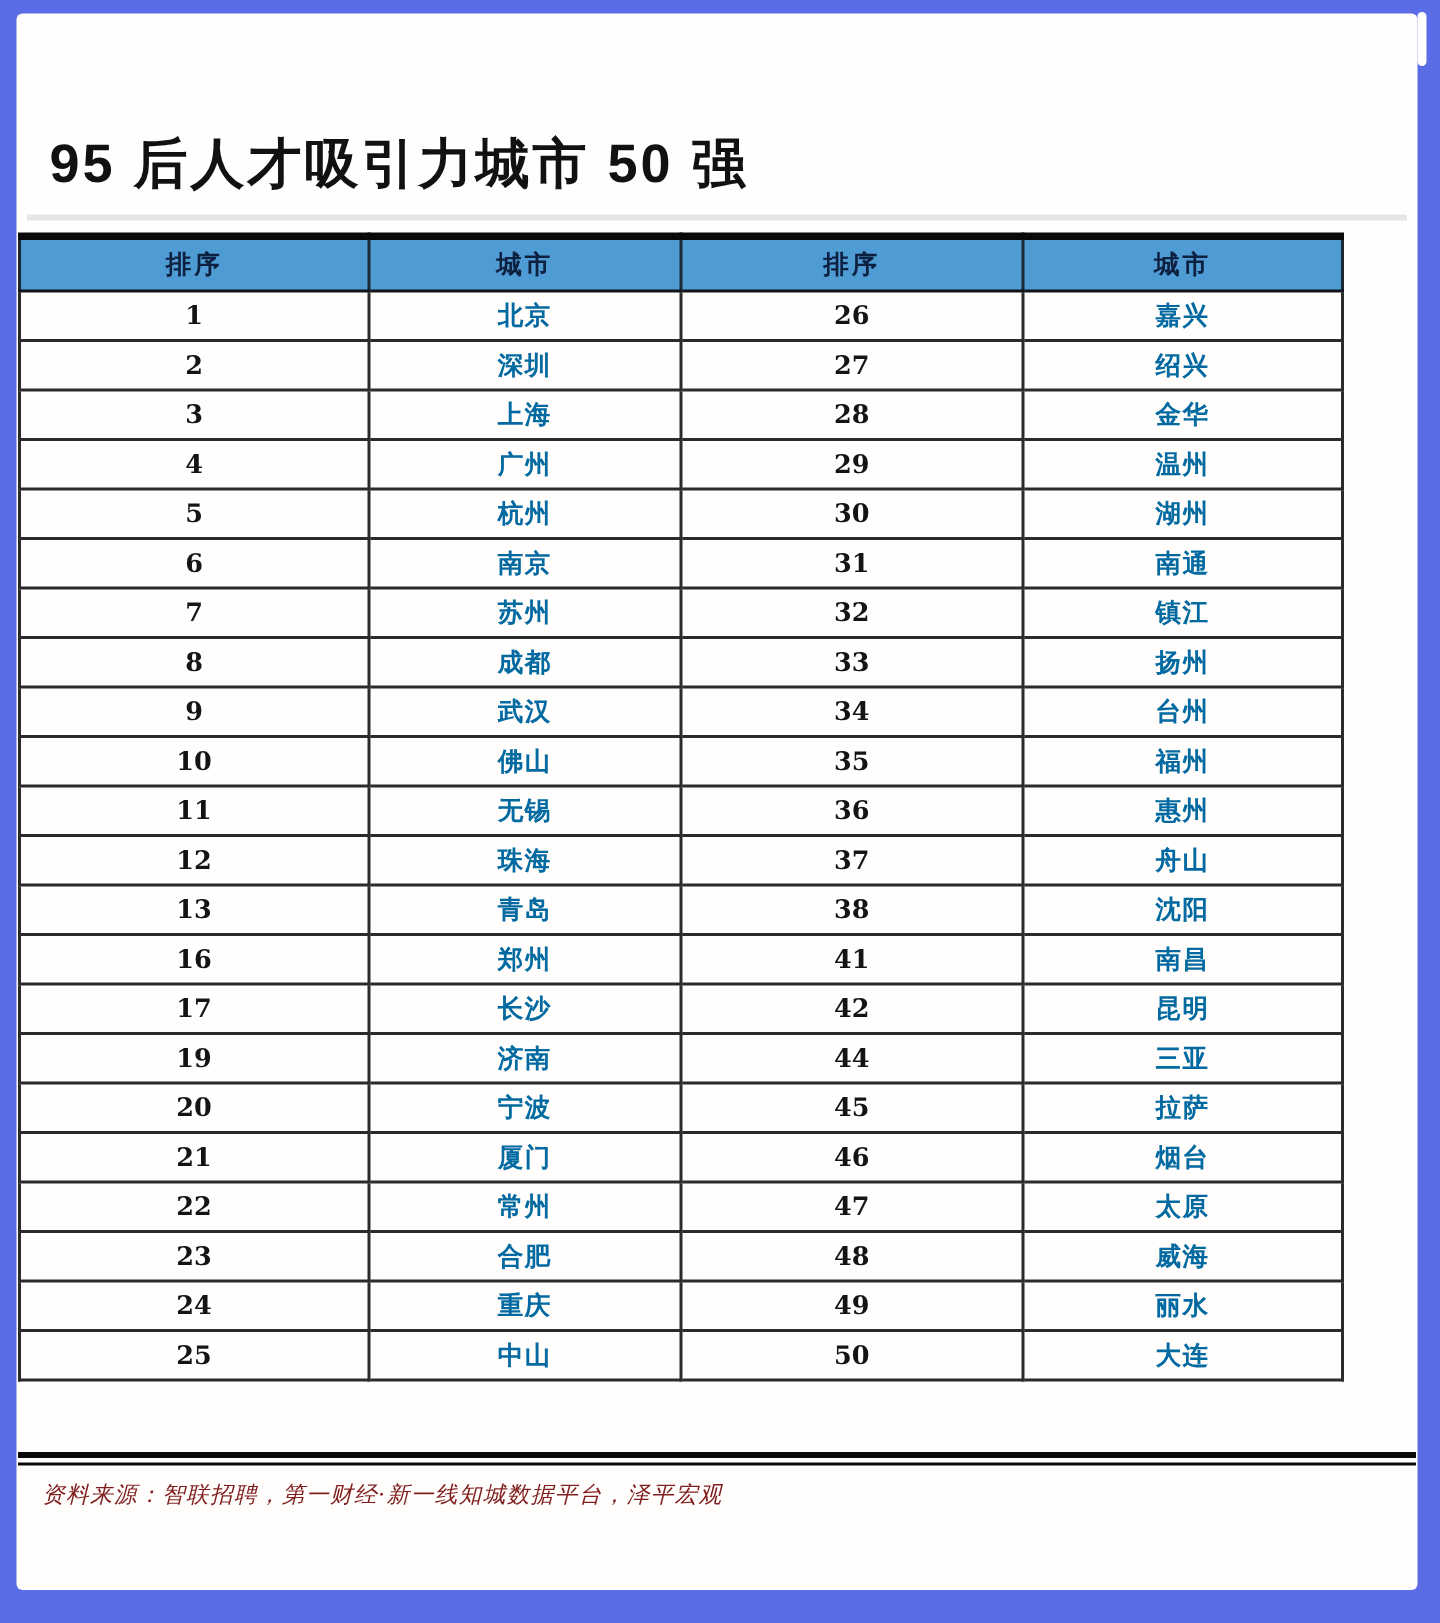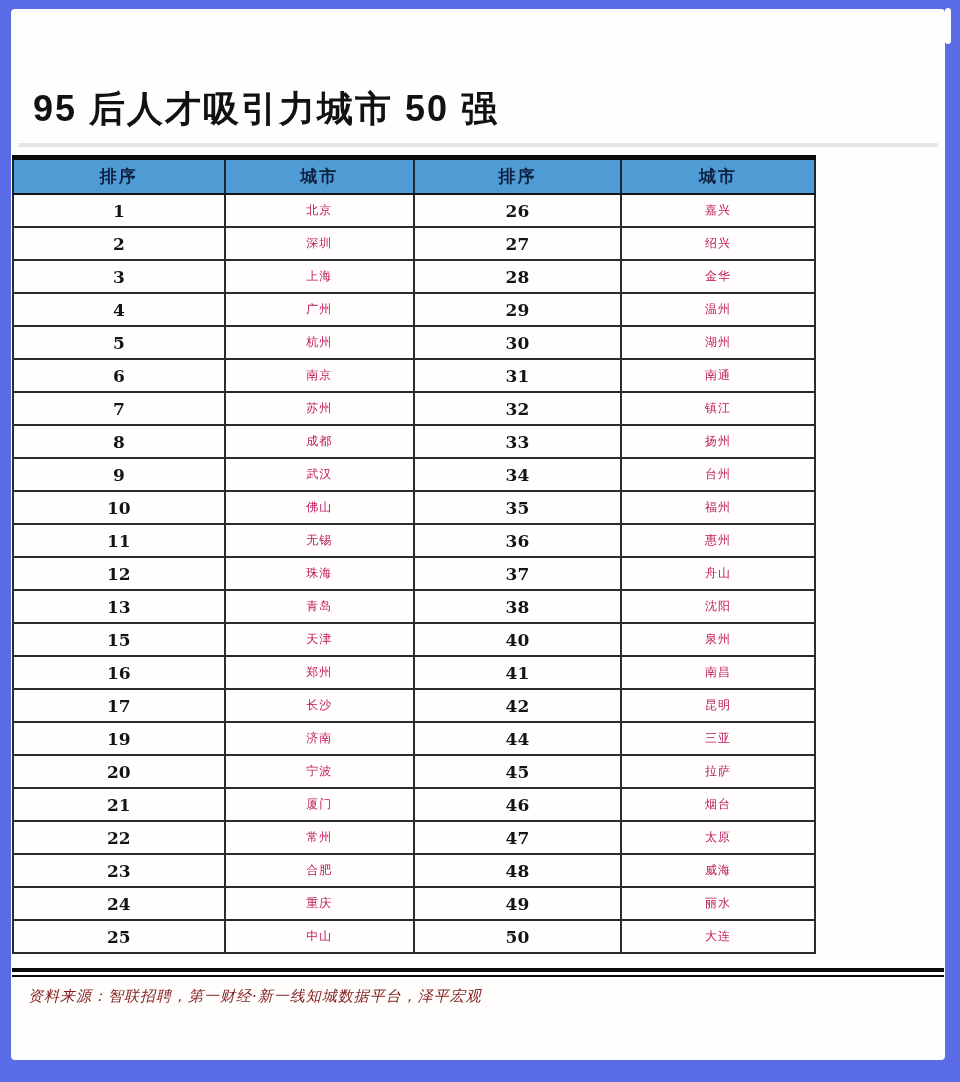--- a/index.html
+++ b/index.html
@@ -41,21 +41,21 @@
     width: 920px;
     height: 4px;
     background: #d8d8d8;
     opacity: 0.65;
   }
 
   table.rank-table {
     position: absolute;
     left: 1px;
     top: 146px;
-    width: 804px;
+    width: 884px;
     border-collapse: collapse;
     table-layout: fixed;
     border-left: 2px solid #141414;
     border-right: 2px solid #141414;
     border-top: 5px solid #0a0a0a;
   }
   table.rank-table col.c-rank1 { width: 26.4%; }
   table.rank-table col.c-city1 { width: 23.6%; }
   table.rank-table col.c-rank2 { width: 25.8%; }
   table.rank-table col.c-city2 { width: 24.2%; }
@@ -81,23 +81,23 @@
     border-top-width: 2px;
     font-family: "DejaVu Serif", "Liberation Serif", serif;
     color: #141414;
     background: #fffefc;
   }
   table.rank-table td.rank {
     font-weight: bold;
     font-size: 17px;
   }
   table.rank-table td.city {
-    font-weight: normal;
-    font-size: 12px;
-    color: #be185d;
+    font-weight: bold;
+    font-size: 17px;
+    color: #0369a1;
     letter-spacing: 1px;
   }
 
   
   .table-bottom-line {
     position: absolute;
     left: 1px;
     top: 959px;
     width: 932px;
     height: 12px;
@@ -231,26 +231,20 @@
           <td class="rank">37</td>
           <td class="city">舟山</td>
         </tr>
         <tr>
           <td class="rank">13</td>
           <td class="city">青岛</td>
           <td class="rank">38</td>
           <td class="city">沈阳</td>
         </tr>
         <tr>
-          <td class="rank">15</td>
-          <td class="city">天津</td>
-          <td class="rank">40</td>
-          <td class="city">泉州</td>
-        </tr>
-        <tr>
           <td class="rank">16</td>
           <td class="city">郑州</td>
           <td class="rank">41</td>
           <td class="city">南昌</td>
         </tr>
         <tr>
           <td class="rank">17</td>
           <td class="city">长沙</td>
           <td class="rank">42</td>
           <td class="city">昆明</td>

